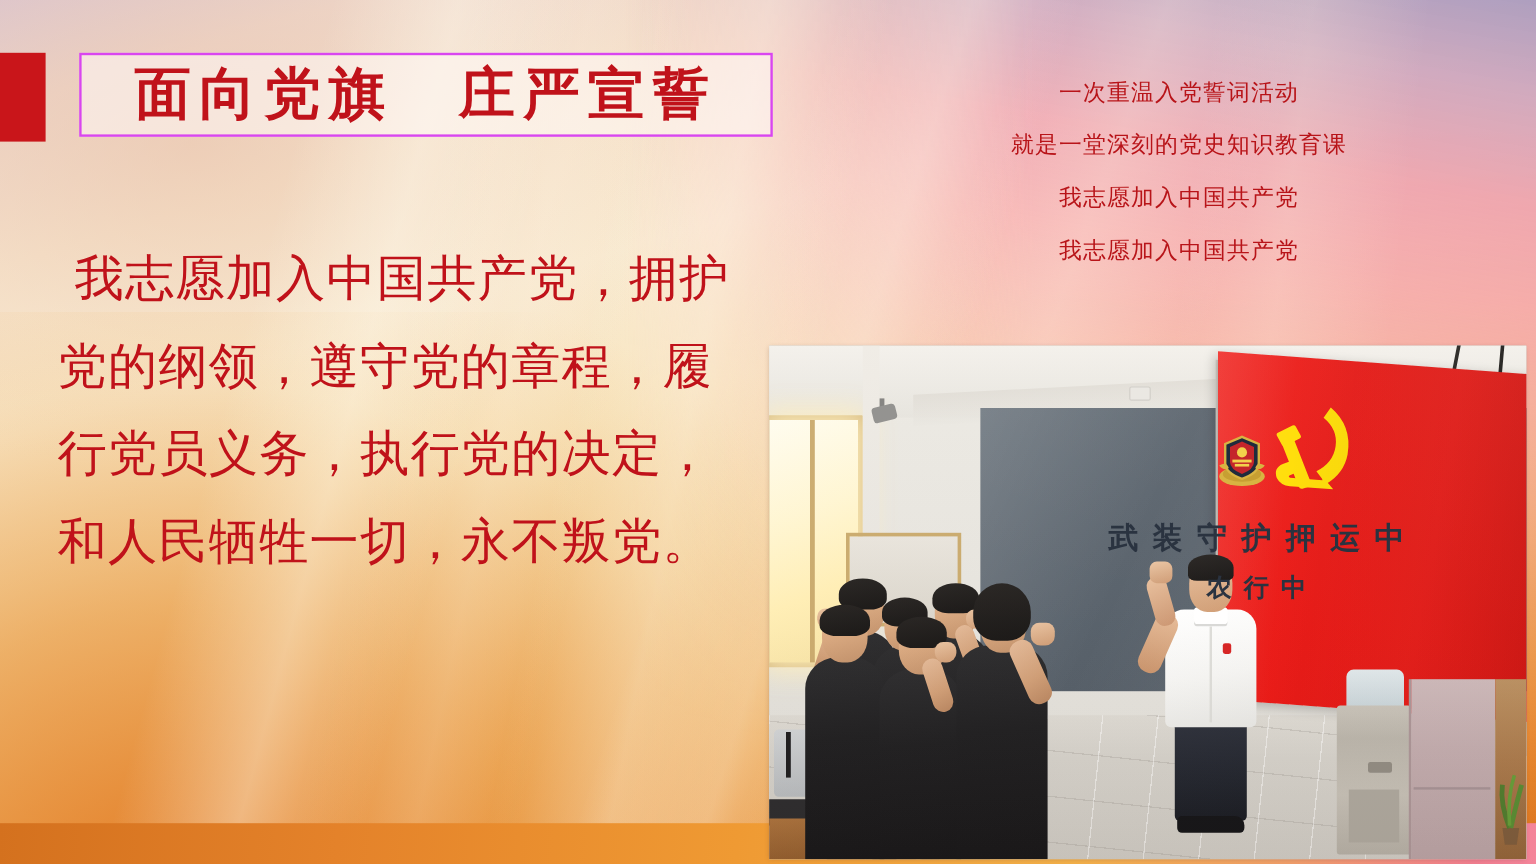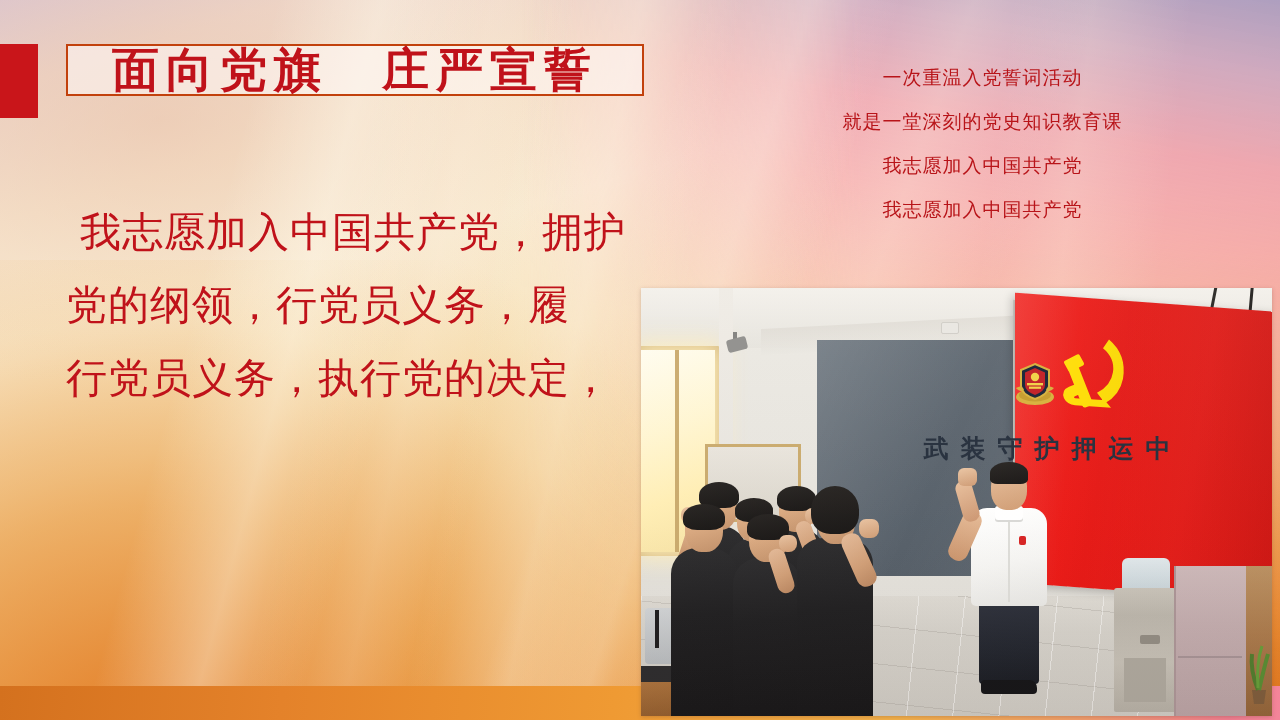--- a/index.html
+++ b/index.html
@@ -75,41 +75,41 @@
     background:linear-gradient(95deg, #d4711e 0%, #e4822a 22%, #ef9a33 48%, #f2b04a 70%, #ef9e6a 84%, #f07d8f 96%, #f4859a 100%);
   }
 
   
   .title-block { position:absolute; left:0; top:44px; width:660px; height:74px; }
   .title-square {
     position:absolute; left:0; top:0; width:38px; height:74px;
     background:#c9151a;
   }
   .title-box {
-    position:absolute; left:66px; top:0; width:578px; height:52px;
-    border:2px solid #c2410c;
+    position:absolute; left:66px; top:0; width:578px; height:70px;
+    border:2px solid #d946ef;
     background:rgba(255,250,247,0.55);
     display:flex; align-items:center; justify-content:center;
   }
   .title-text {
     font-size:47px; line-height:1; font-weight:700;
     color:#c0121a; letter-spacing:7px;
     white-space:nowrap;
     transform:translateY(-1px);
   }
 
   
   .slogan { position:absolute; left:700px; top:55px; width:565px; text-align:center; }
   .slogan-line {
     font-size:19px; line-height:44px; font-weight:400;
     color:#b81419; letter-spacing:1px; white-space:nowrap;
   }
 
   
-  .oath { position:absolute; left:66px; top:196px; width:590px; }
+  .oath { position:absolute; left:48px; top:196px; width:590px; }
   .oath-line {
     font-size:41px; line-height:73px; font-weight:400;
     color:#c0121a; letter-spacing:1px; white-space:nowrap;
   }
   .oath-line.first { padding-left:14px; }
 
   
   .photo {
     position:absolute; left:641px; top:288px; width:631px; height:428px;
     overflow:hidden;
@@ -413,22 +413,23 @@
 
   <div class="slogan">
     <div class="slogan-line">一次重温入党誓词活动</div>
     <div class="slogan-line">就是一堂深刻的党史知识教育课</div>
     <div class="slogan-line">我志愿加入中国共产党</div>
     <div class="slogan-line">我志愿加入中国共产党</div>
   </div>
 
   <div class="oath">
     <div class="oath-line first">我志愿加入中国共产党，拥护</div>
-    <div class="oath-line">党的纲领，行党员义务，履</div>
+    <div class="oath-line">党的纲领，遵守党的章程，履</div>
     <div class="oath-line">行党员义务，执行党的决定，</div>
+    <div class="oath-line">和人民牺牲一切，永不叛党。</div>
   </div>
 
   <div class="photo">
     <div class="photo-inner">
 
       <div class="wall"></div>
       <div class="ceiling"></div>
       <div class="ceiling-edge"></div>
 
       <div class="window-frame">
@@ -450,20 +451,21 @@
             <path d="M21 4 L35 10 L35 26 Q35 34 21 39 Q7 34 7 26 L7 10 Z" fill="#1f2b3d" stroke="#d8b342" stroke-width="2"></path>
             <path d="M21 8 L31 12.5 L31 25 Q31 31 21 35 Q11 31 11 25 L11 12.5 Z" fill="#c4262b"></path>
             <circle cx="21" cy="17" r="4.2" fill="#f2d24b"></circle>
             <rect x="13" y="23" width="16" height="2.4" fill="#f2d24b"></rect>
             <rect x="15" y="26.6" width="12" height="2.2" fill="#f2d24b"></rect>
             <path d="M2 28 Q8 24 10 30 Q6 33 2 28 Z" fill="#d8b342"></path>
             <path d="M40 28 Q34 24 32 30 Q36 33 40 28 Z" fill="#d8b342"></path>
           </svg>
         </div>
         <div class="sign-line1">武装守护押运中</div>
+        <div class="sign-line2">农行中</div>
       </div>
 
       <div class="wainscot"></div>
       <div class="floor"></div>
 
       <div class="socket"></div>
       <div class="cable-hang"></div>
       <div class="cable-top"></div>
       <div class="cable-top2"></div>
 

